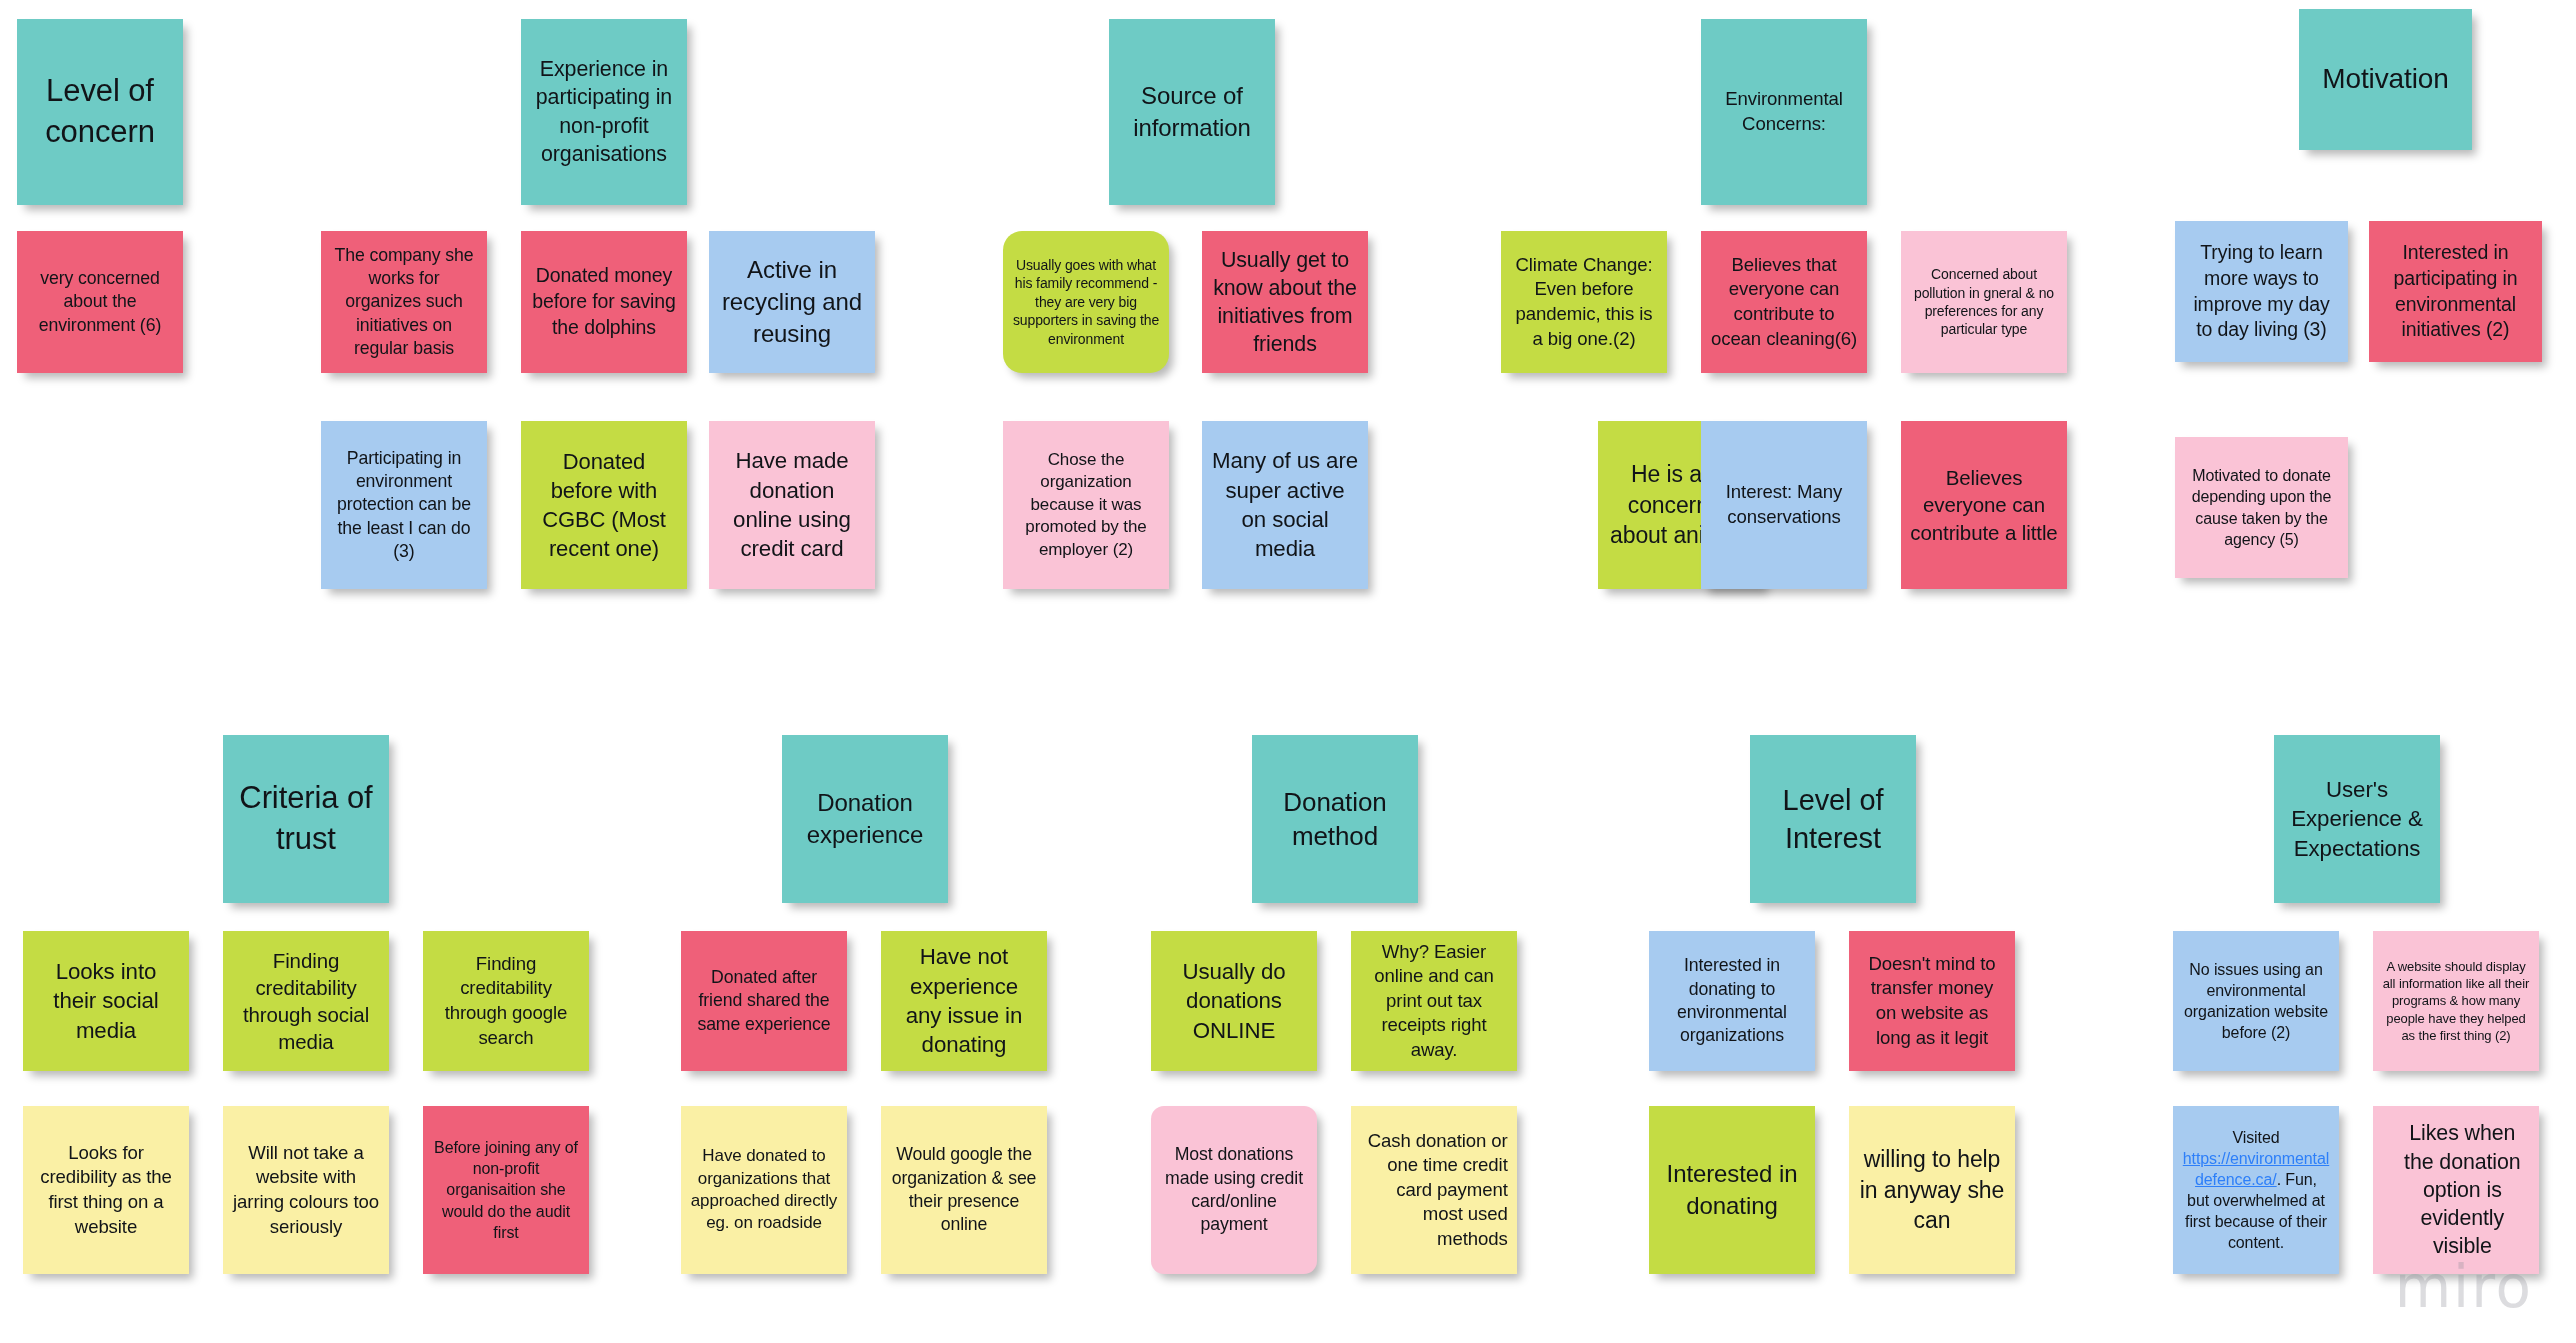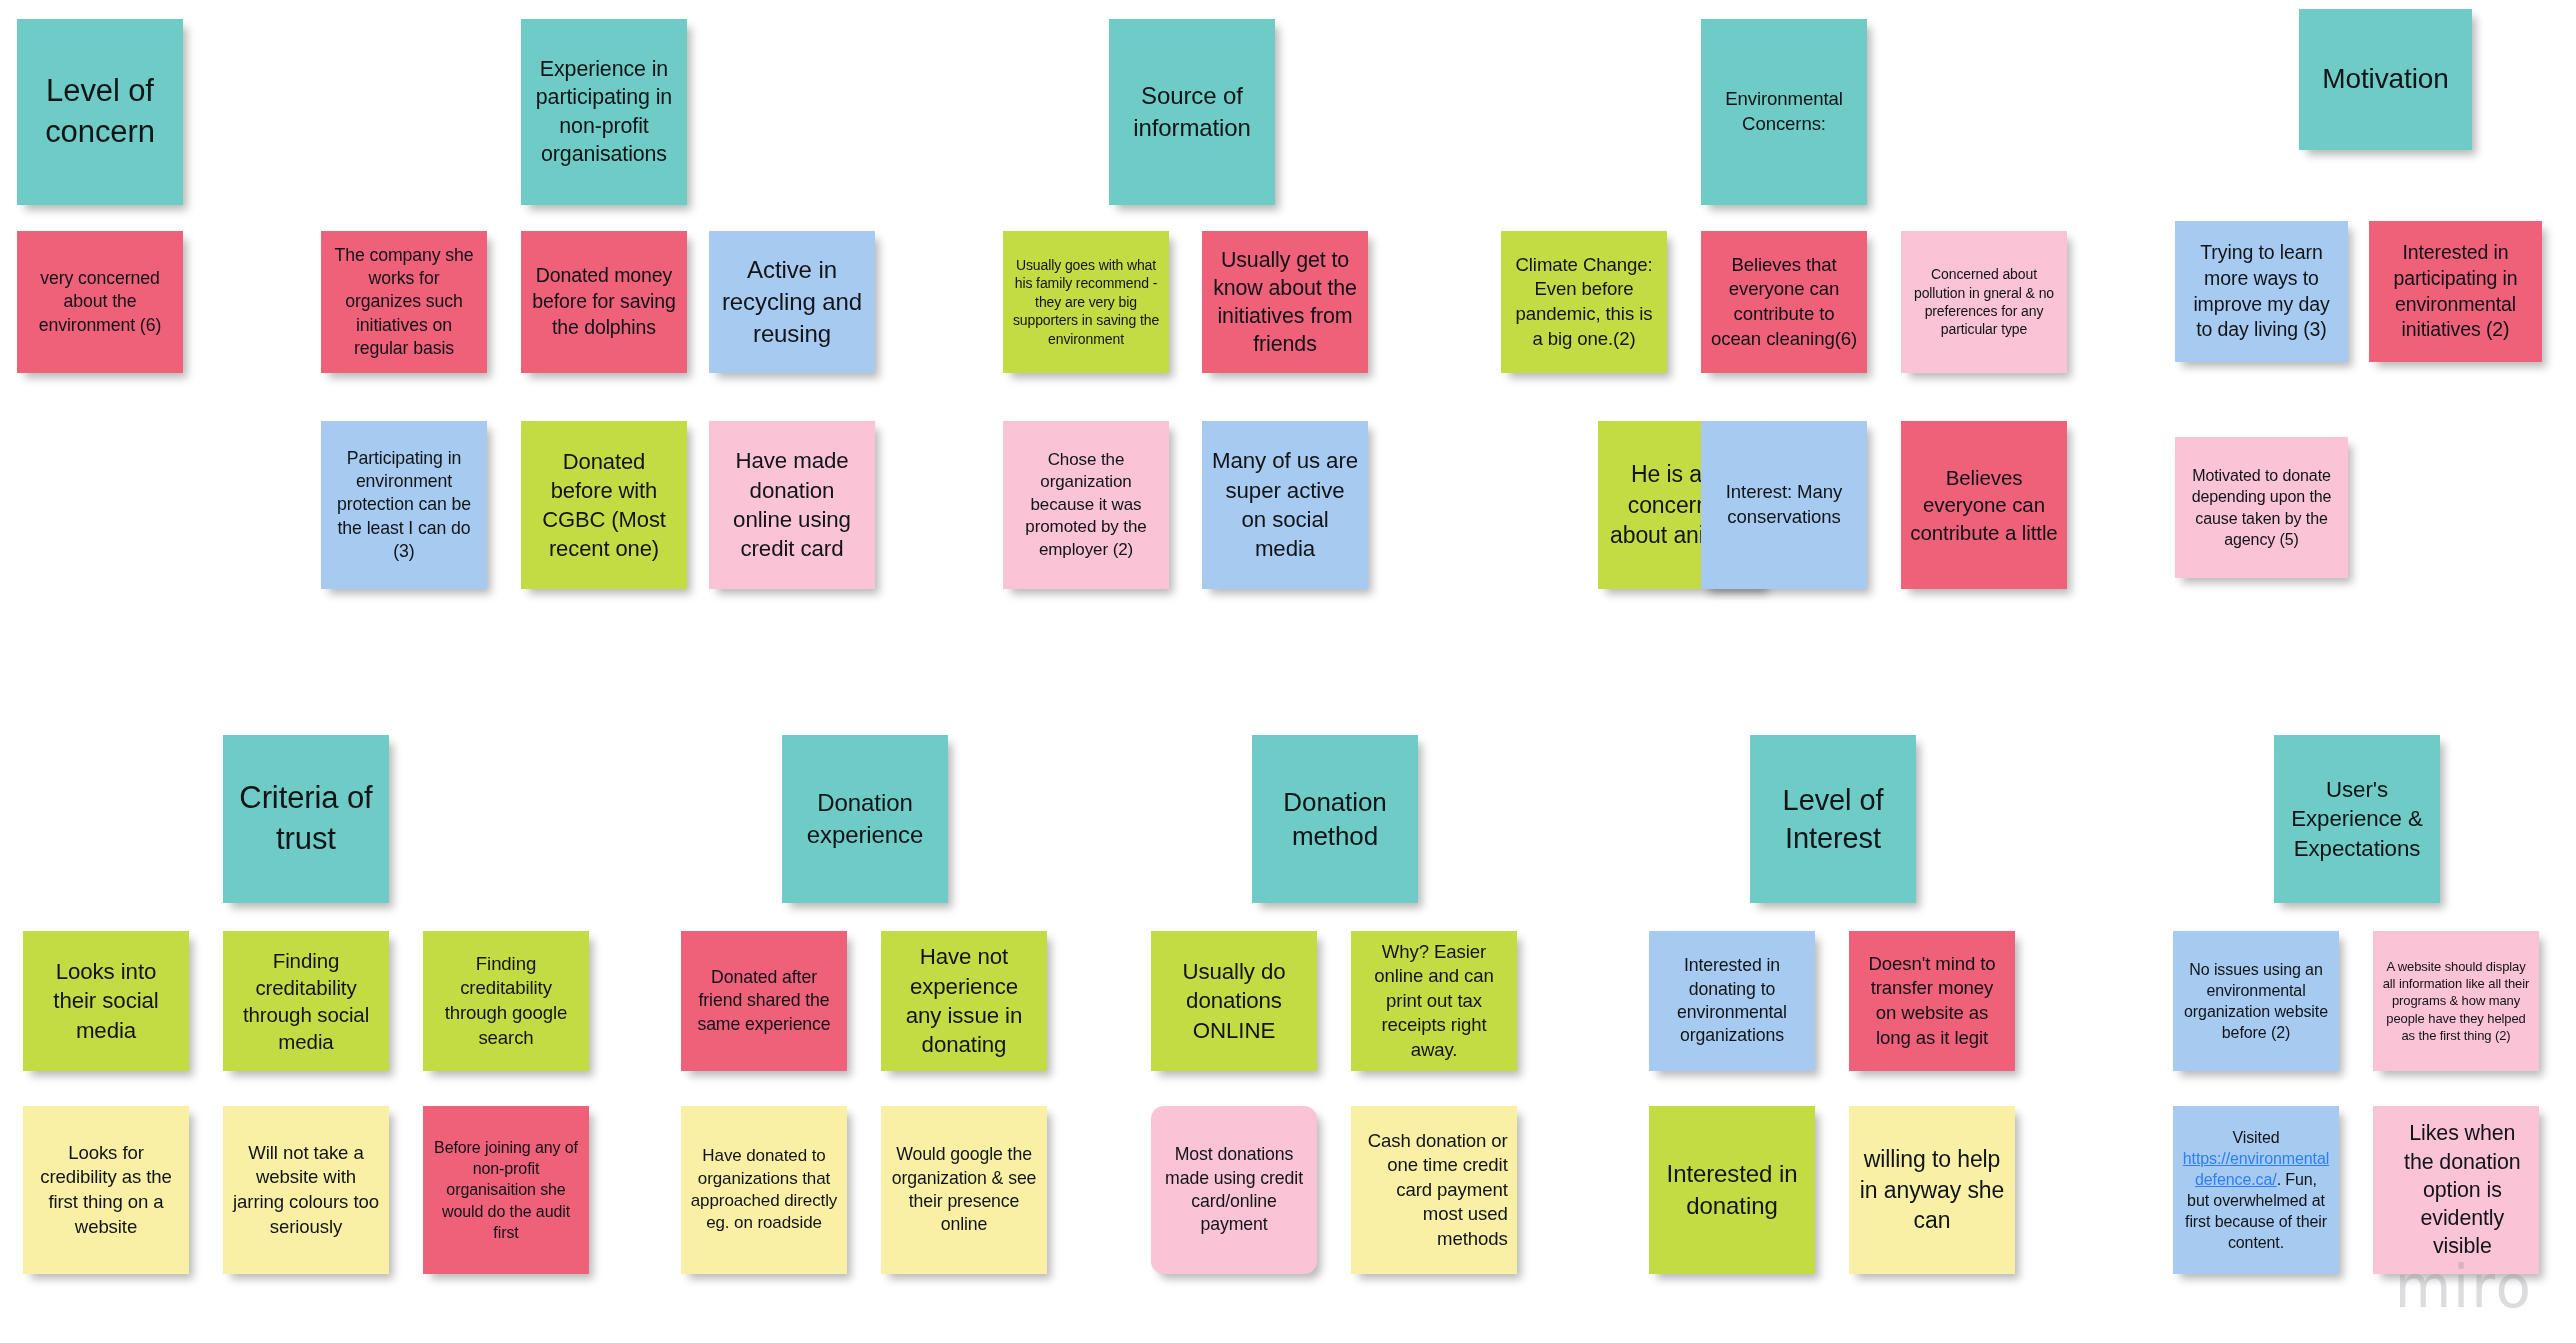--- a/index.html
+++ b/index.html
@@ -88,21 +88,21 @@
     </div>
     <div class="note c-green" style="left: 521px; top: 421px; width: 166px; height: 168px; font-size: 22px;">
       <span class="txt">Donated before with CGBC (Most recent one)</span>
     </div>
     <div class="note c-pink" style="left: 709px; top: 421px; width: 166px; height: 168px; font-size: 22.3px;">
       <span class="txt">Have made donation online using credit card</span>
     </div>
     <div class="note c-teal header" style="left: 1109px; top: 18.6px; width: 166px; height: 186px; font-size: 24px;">
       <span class="txt">Source of information</span>
     </div>
-    <div class="note c-green" style="left: 1003px; top: 231px; width: 166px; height: 142px; font-size: 14px;">
+    <div class="note c-green" style="left: 1003px; top: 231px; width: 166px; height: 142px; font-size: 14px; border-radius: 19px;">
       <span class="txt">Usually goes with what his family recommend - they are very big supporters in saving the environment</span>
     </div>
     <div class="note c-red" style="left: 1202px; top: 231px; width: 166px; height: 142px; font-size: 21.4px;">
       <span class="txt">Usually get to know about the initiatives from friends</span>
     </div>
     <div class="note c-pink" style="left: 1003px; top: 421px; width: 166px; height: 168px; font-size: 17px;">
       <span class="txt">Chose the organization because it was promoted by the employer (2)</span>
     </div>
     <div class="note c-blue" style="left: 1202px; top: 421px; width: 166px; height: 168px; font-size: 22.3px;">
       <span class="txt">Many of us are super active on social media</span>

